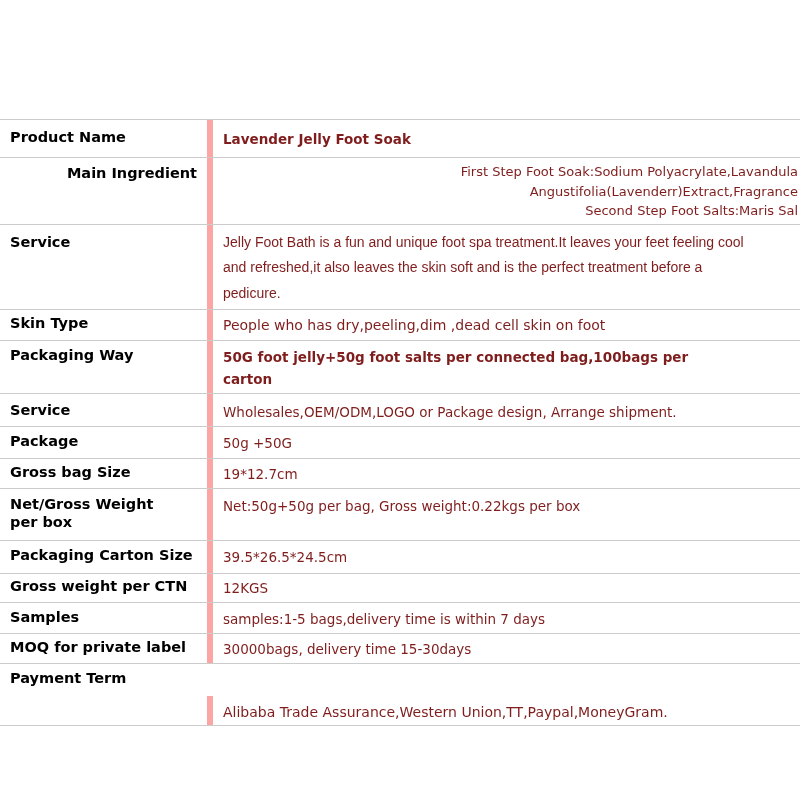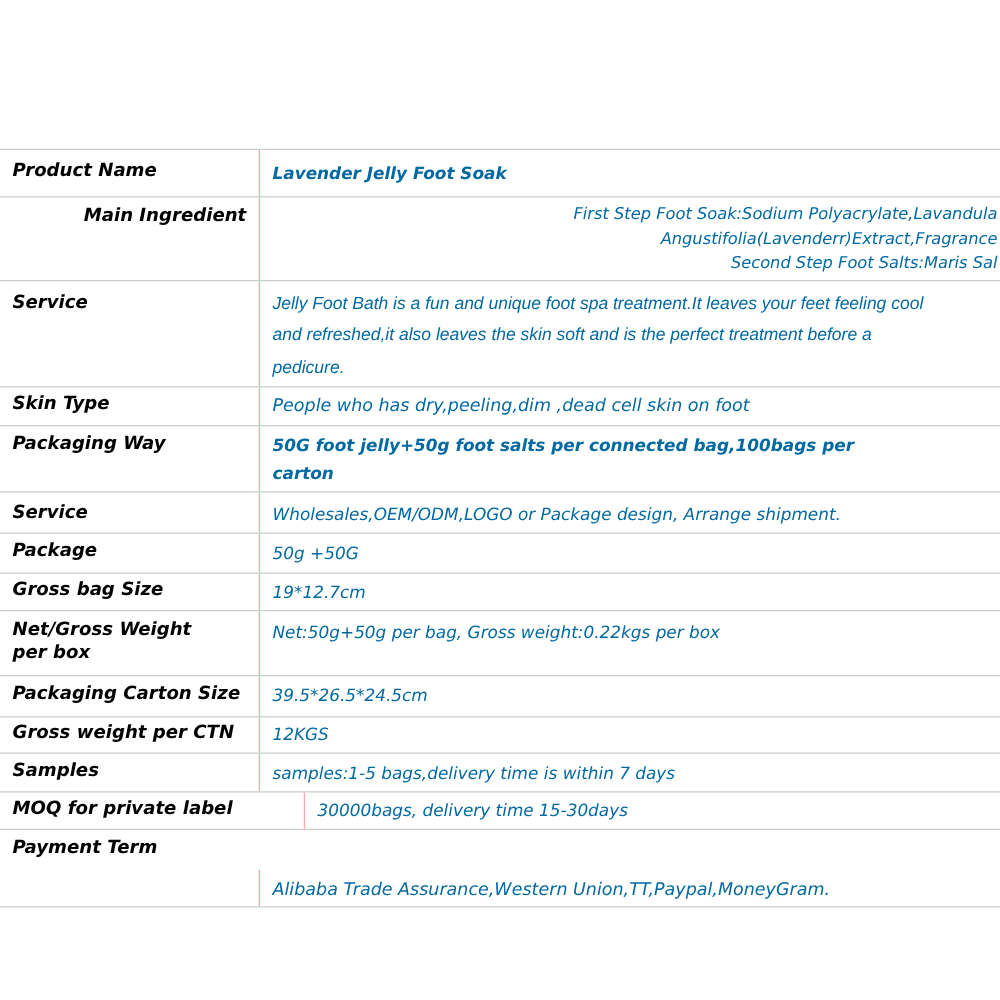--- a/index.html
+++ b/index.html
@@ -14,45 +14,44 @@
     height: 800px;
     background: #ffffff;
     overflow: hidden;
   }
   .spec-table {
     position: absolute;
     top: 119px;
     left: 0;
     width: 800px;
     border-top: 1px solid #cccccc;
-    font-style: italic;
   }
   .row {
     display: flex;
     border-bottom: 1px solid #cccccc;
   }
   .label {
     flex: 0 0 207px;
     width: 207px;
     padding: 8px 10px 3px 10px;
     font-weight: bold;
     font-size: 14.5px;
     line-height: 17.5px;
     color: #000000;
     white-space: pre;
     overflow: hidden;
     font-family: "DejaVu Sans", sans-serif;
   }
   .value {
     flex: 1 1 auto;
-    border-left: 1px solid #fca5a5;
+    border-left: 6px solid #fca5a5;
     padding: 8px 2px 3px 10px;
     font-size: 13.5px;
     line-height: 20px;
-    color: #0369a1;
+    color: #7f1d1d;
     white-space: pre;
     overflow: hidden;
     font-family: "DejaVu Sans", sans-serif;
   }
 
   
   .row-product        { min-height: 38px; }
   .row-product .value { padding-top: 9px; font-weight: bold; }
   .row-product .label { padding-top: 9px; }
 
@@ -93,21 +92,21 @@
   .row-carton .label { padding-top: 6px; }
 
   .row-ctnweight        { min-height: 29px; }
   .row-ctnweight .value { padding-top: 4px; }
   .row-ctnweight .label { padding-top: 4px; }
 
   .row-samples        { min-height: 31px; }
   .row-samples .value { padding-top: 6px; }
   .row-samples .label { padding-top: 6px; }
 
-  .row-moq        { min-height: 30px; gap: 36px; }
+  .row-moq        { min-height: 30px; }
   .row-moq .value { padding-top: 5px; }
   .row-moq .label { padding-top: 5px; }
 
   .row-payment        { min-height: 32px; }
   .row-payment .value { padding-top: 6px; font-size: 14px; margin-top: 32px; }
   .row-payment .label { padding-top: 6px; }
 </style>
 </head>
 <body>
 

